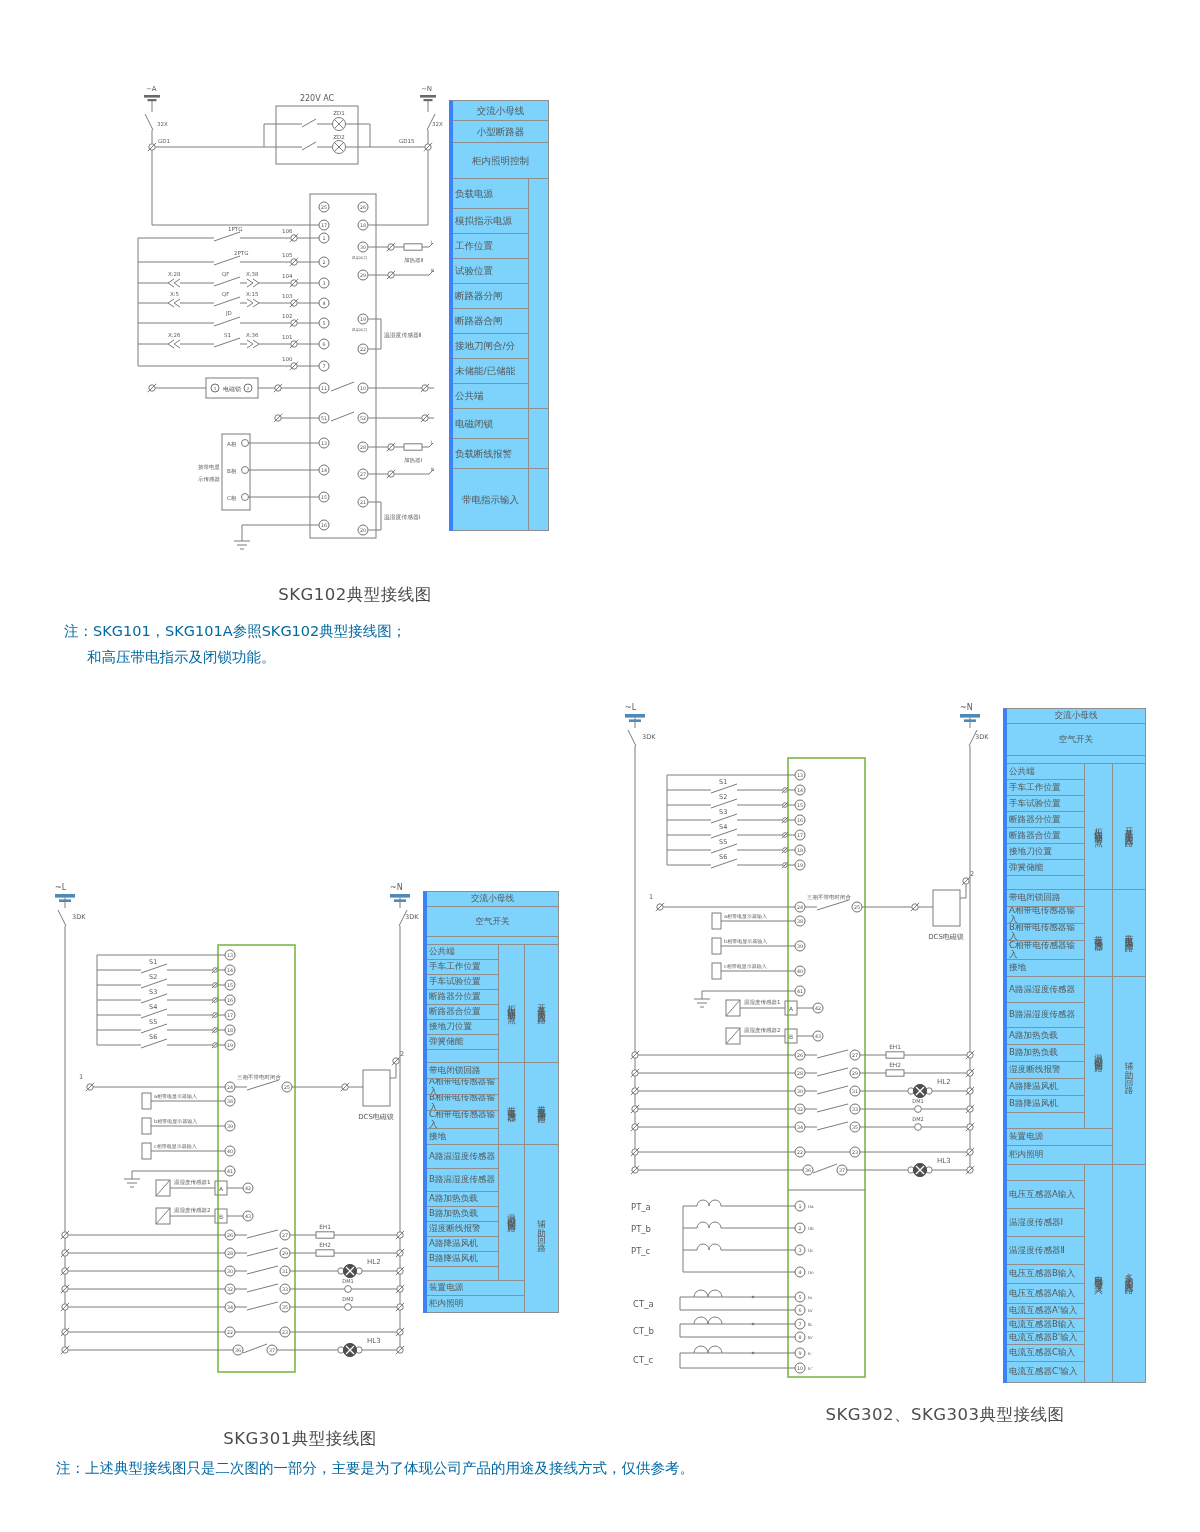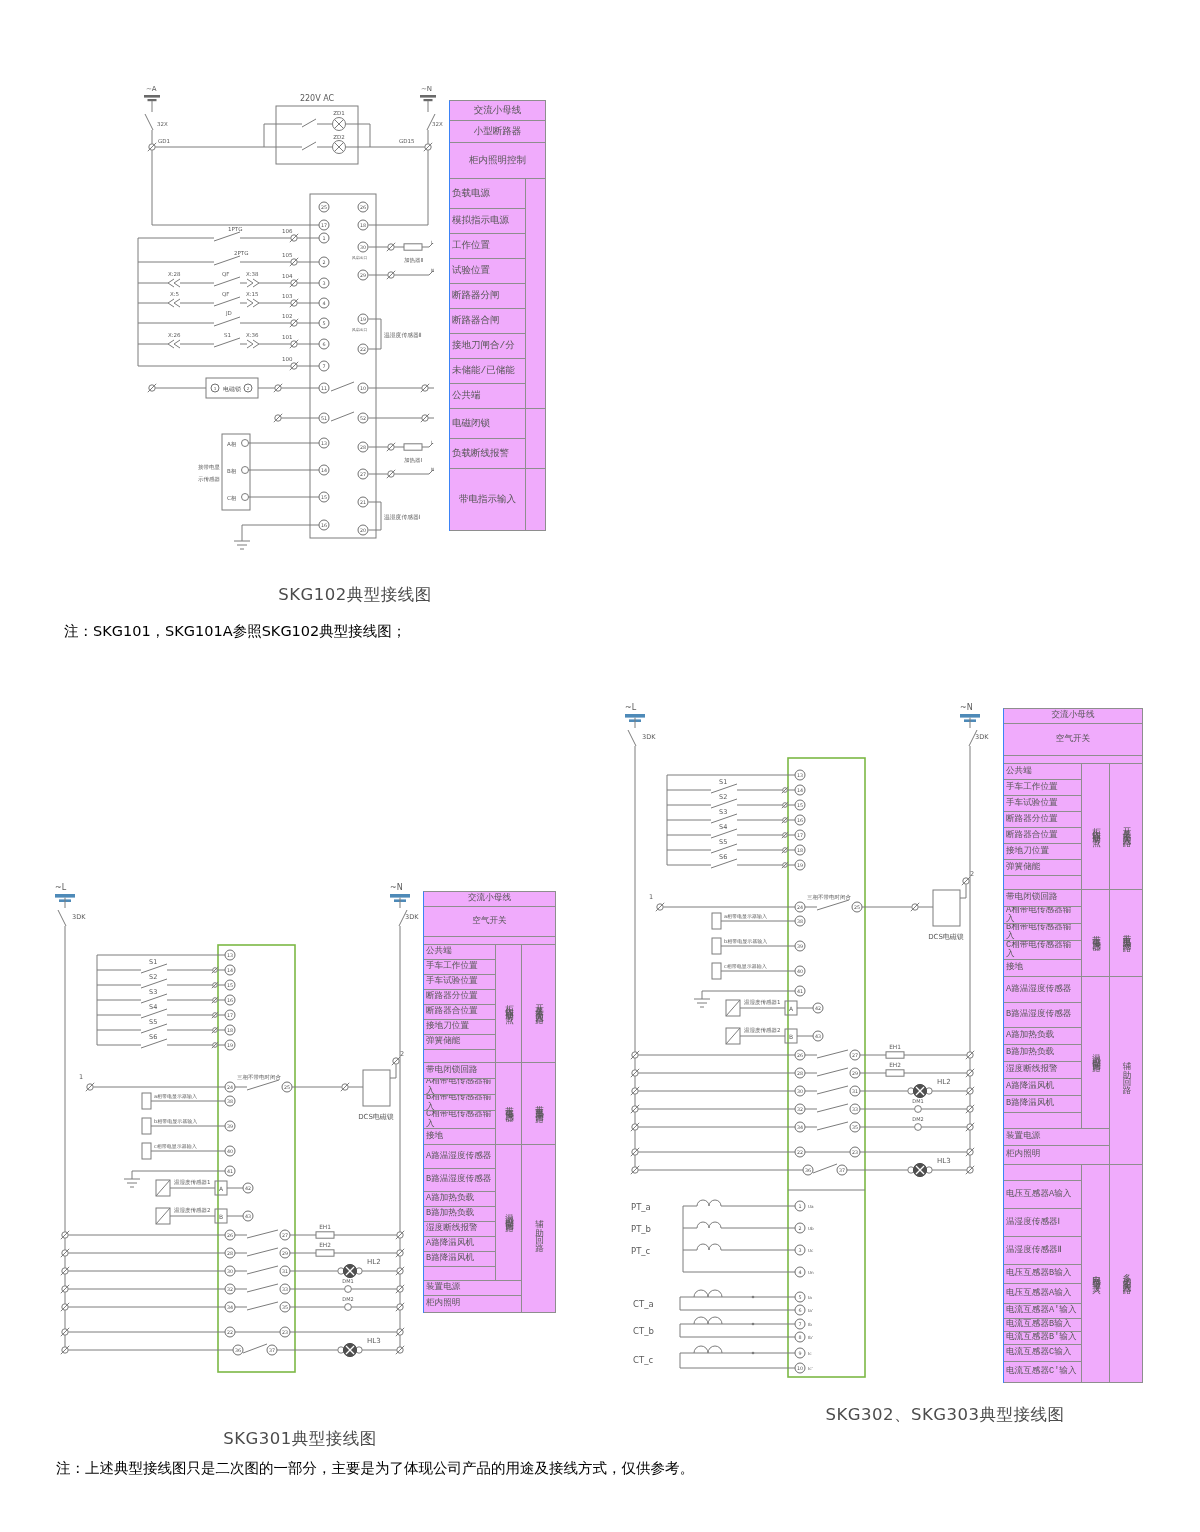--- a/index.html
+++ b/index.html
@@ -13,31 +13,31 @@
   .greenbox{stroke:#7cb845;stroke-width:1.6;fill:none;}
   .term{fill:#fff;stroke:#707070;stroke-width:1;}
   .tnum{fill:#555;}
   .phic{fill:#fff;stroke:#7c7c7c;stroke-width:1;}
   .phil{stroke:#7c7c7c;stroke-width:1;}
   .ldark{fill:#4f4f4f;stroke:#4f4f4f;}
   .lx{stroke:#fff;stroke-width:1.3;}
   .busbar{fill:#6a6a6a;}
   .busbarblue{fill:#4e8ab8;}
   .dot{fill:#7c7c7c;stroke:none;}
-  .gtable{display:grid;border-top:1px solid #8e8e8e;border-left:1px solid #3b82f6;
-          background:#f0abfc;color:#565656;font-family:Liberation Mono, monospace;}
+  .gtable{display:grid;border-top:1px solid #8e8e8e;border-left:4px solid #3b82f6;
+          background:#7dd3fc;color:#565656;}
   .gc{border-right:1px solid #8e8e8e;border-bottom:1px solid #8e8e8e;
       display:flex;align-items:center;padding:0 2px;overflow:hidden;line-height:1.05;}
   .gc.center{justify-content:center;padding:0;}
   .gc.vtc{justify-content:center;padding:0;}
   .vt{writing-mode:vertical-rl;text-orientation:upright;letter-spacing:2px;}
   .t1{font-size:9.5px;}
   .t2,.t3{font-size:8.6px;}
   .title{font-size:16.5px;color:#4c4c4c;text-align:center;letter-spacing:0.5px;}
-  .note{font-size:14.5px;color:#000000;line-height:26px;}
+  .note{font-size:14.5px;color:#0369a1;line-height:26px;}
   .note .indent{padding-left:23px;}
 </style>
 </head>
 <body>
 
 <svg width="0" height="0" class="abs" aria-hidden="true">
   <defs>
     <g id="phi">
         <circle r="3.2" class="phic"></circle>
         <line x1="-4.2" y1="4.2" x2="4.2" y2="-4.2" class="phil"></line>
@@ -246,20 +246,21 @@
     <div class="gc" style="grid-area:4/2/13/3"></div>
     <div class="gc" style="grid-area:13/2/15/3"></div>
     <div class="gc" style="grid-area:15/2/16/3"></div>
   </div>
 </div>
 
 <div class="abs title" style="left:230px;top:584px;width:250px;">SKG102典型接线图</div>
 
 <div class="abs note" style="left:64px;top:618px;width:620px;">
   <div>注：SKG101，SKG101A参照SKG102典型接线图；</div>
+  <div class="indent">和高压带电指示及闭锁功能。</div>
 </div>
 
 <div class="abs" style="left:45px;top:880px;width:515px;height:512px;">
   <svg width="420" height="512" viewBox="0 0 420 512">
     <g>
       <rect x="10" y="14" width="20" height="3.6" class="busbarblue"></rect>
         <rect x="14" y="19.4" width="12" height="2.6" class="busbarblue"></rect>
       <rect x="345" y="14" width="20" height="3.6" class="busbarblue"></rect>
         <rect x="349" y="19.4" width="12" height="2.6" class="busbarblue"></rect>
     </g>

